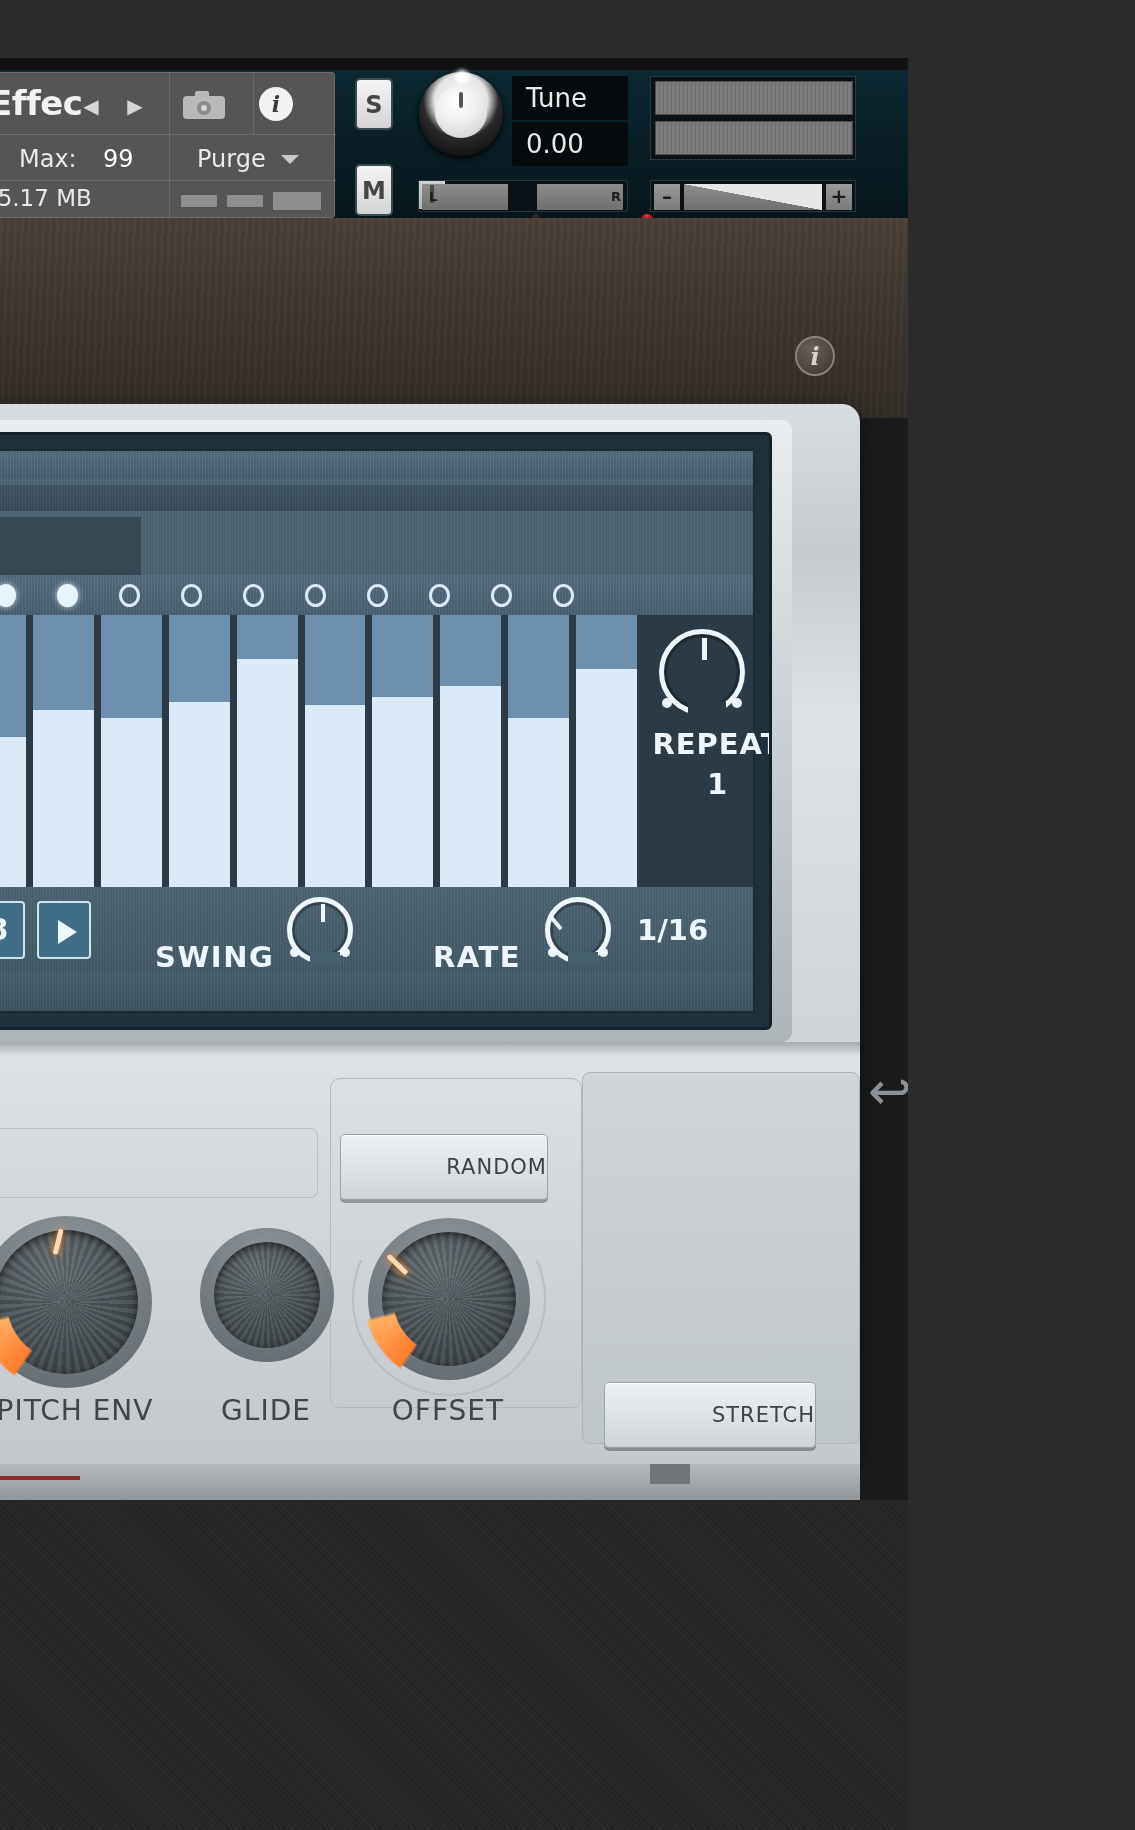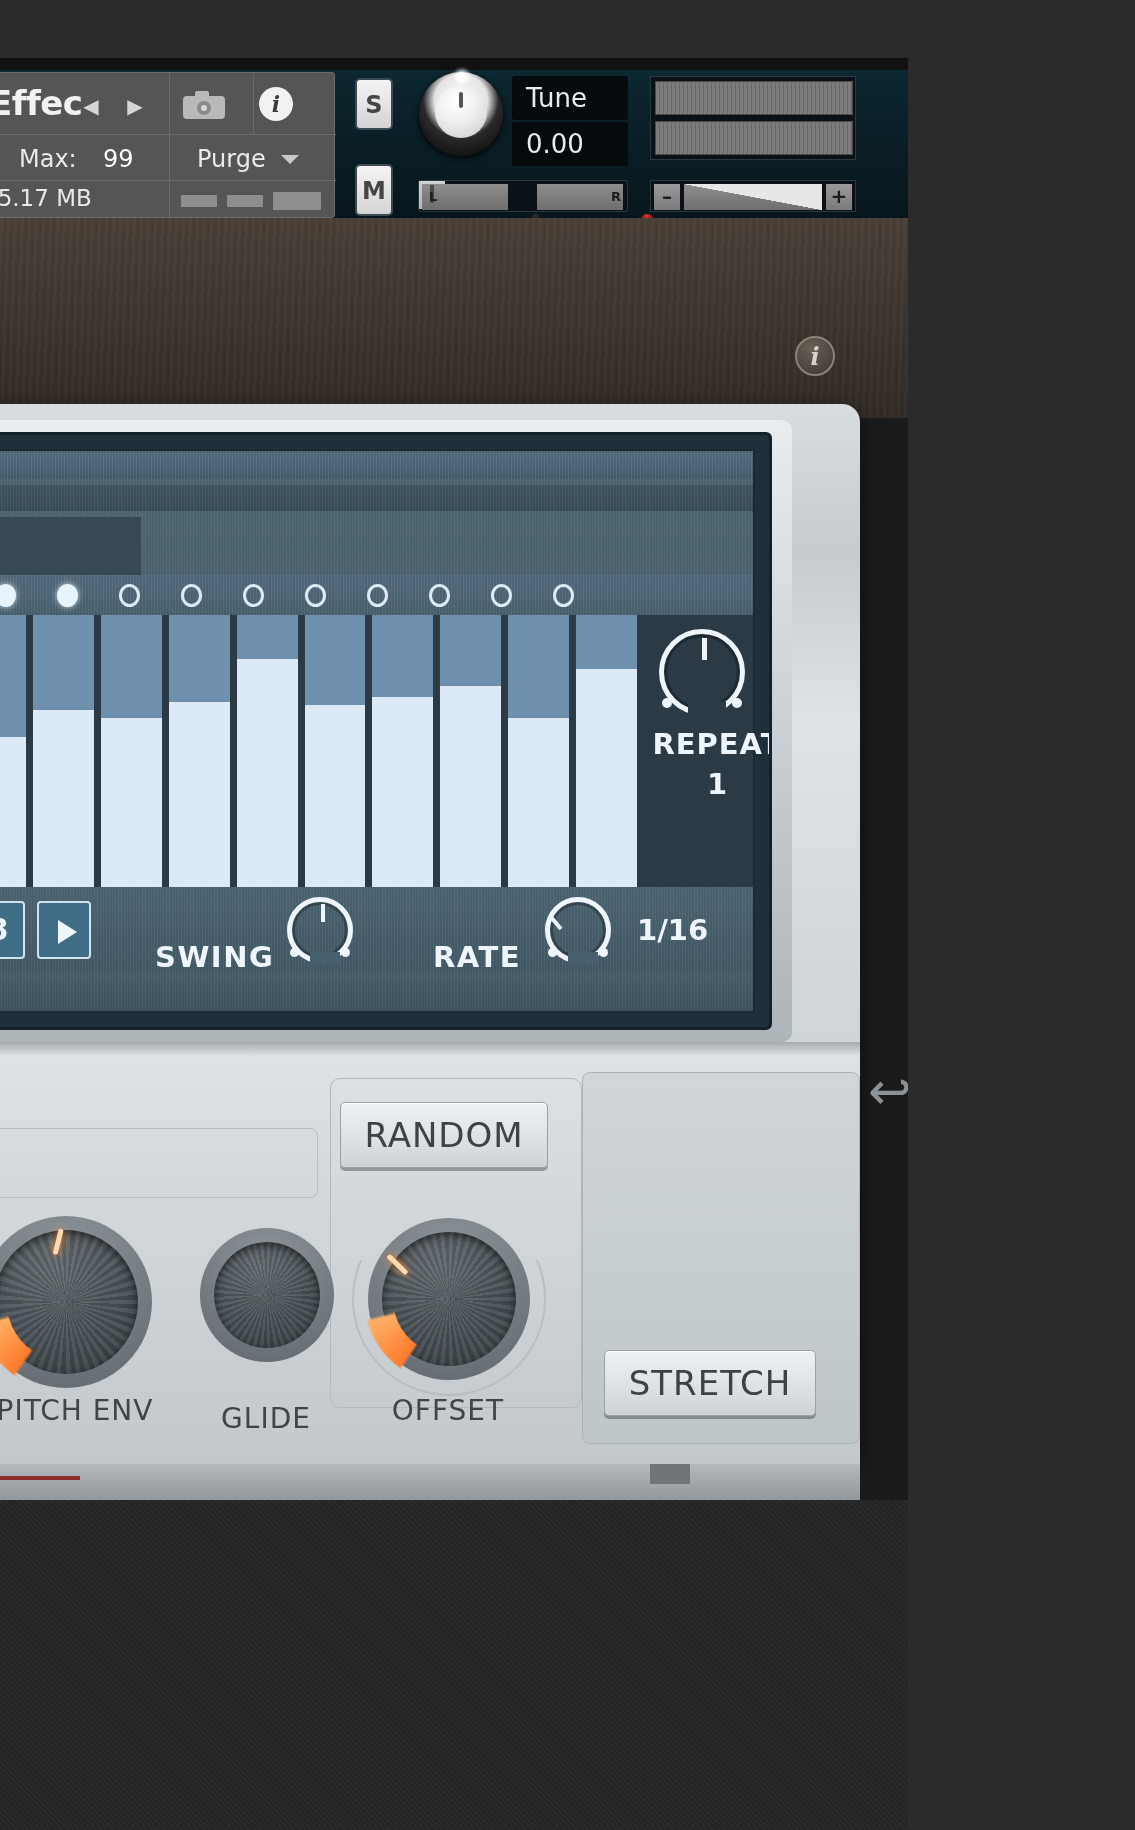--- a/index.html
+++ b/index.html
@@ -423,23 +423,24 @@
     background: linear-gradient(180deg,#cfd5d8,#bfc6ca);
     border:1px solid #adb4b8; border-radius:8px;
   }
 
   .btn {
     position:absolute;
     background: linear-gradient(180deg,#eef1f3 0%, #dfe4e7 48%, #cdd3d7 100%);
     border:1px solid #9aa2a7;
     border-radius:5px;
     box-shadow: 0 3px 0 rgba(0,0,0,.30), inset 0 1px 0 #ffffff;
-    color:#3c4246; font-size:34px; letter-spacing:1px;
-    text-align:center;
+    color:#3c4246; font-size:21px; letter-spacing:1px;
+    text-align:right;
     font-family:"DejaVu Sans",sans-serif;
+    margin-top:32px;
   }
   .btn-random  { left:340px; top:1102px; width:208px; height:66px; line-height:64px; }
   .btn-reverse { left:600px; top:1102px; width:208px; height:66px; line-height:64px; }
   .btn-chaos   { left:602px; top:1226px; width:208px; height:66px; line-height:64px; }
   .btn-stretch { left:604px; top:1350px; width:212px; height:66px; line-height:64px; }
 
   
   .bigknob {
     position:absolute; border-radius:50%;
   }
@@ -475,21 +476,21 @@
     border-radius:50%;
     border:2px solid #b8bec2;
     clip-path: polygon(0 30%, 100% 30%, 100% 100%, 0 100%);
   }
 
   .knob-label {
     position:absolute; color:#3f4549; font-size:28px; letter-spacing:1px;
     text-align:center; font-family:"DejaVu Sans",sans-serif;
   }
   .lbl-pitch  { left:-40px; top:1394px; width:230px; }
-  .lbl-glide  { left:186px; top:1394px; width:160px;margin-top:8px; }
+  .lbl-glide  { left:186px; top:1394px; width:160px; }
   .lbl-offset { left:358px; top:1394px; width:180px; }
 
   
   .base-strip {
     position:absolute; left:-40px; top:1464px; width:900px; height:38px;
     background: linear-gradient(180deg,#b3b9bd,#8f9599);
   }
   .base-notch {
     position:absolute; left:650px; top:1464px; width:40px; height:20px;
     background:#6f7579;

